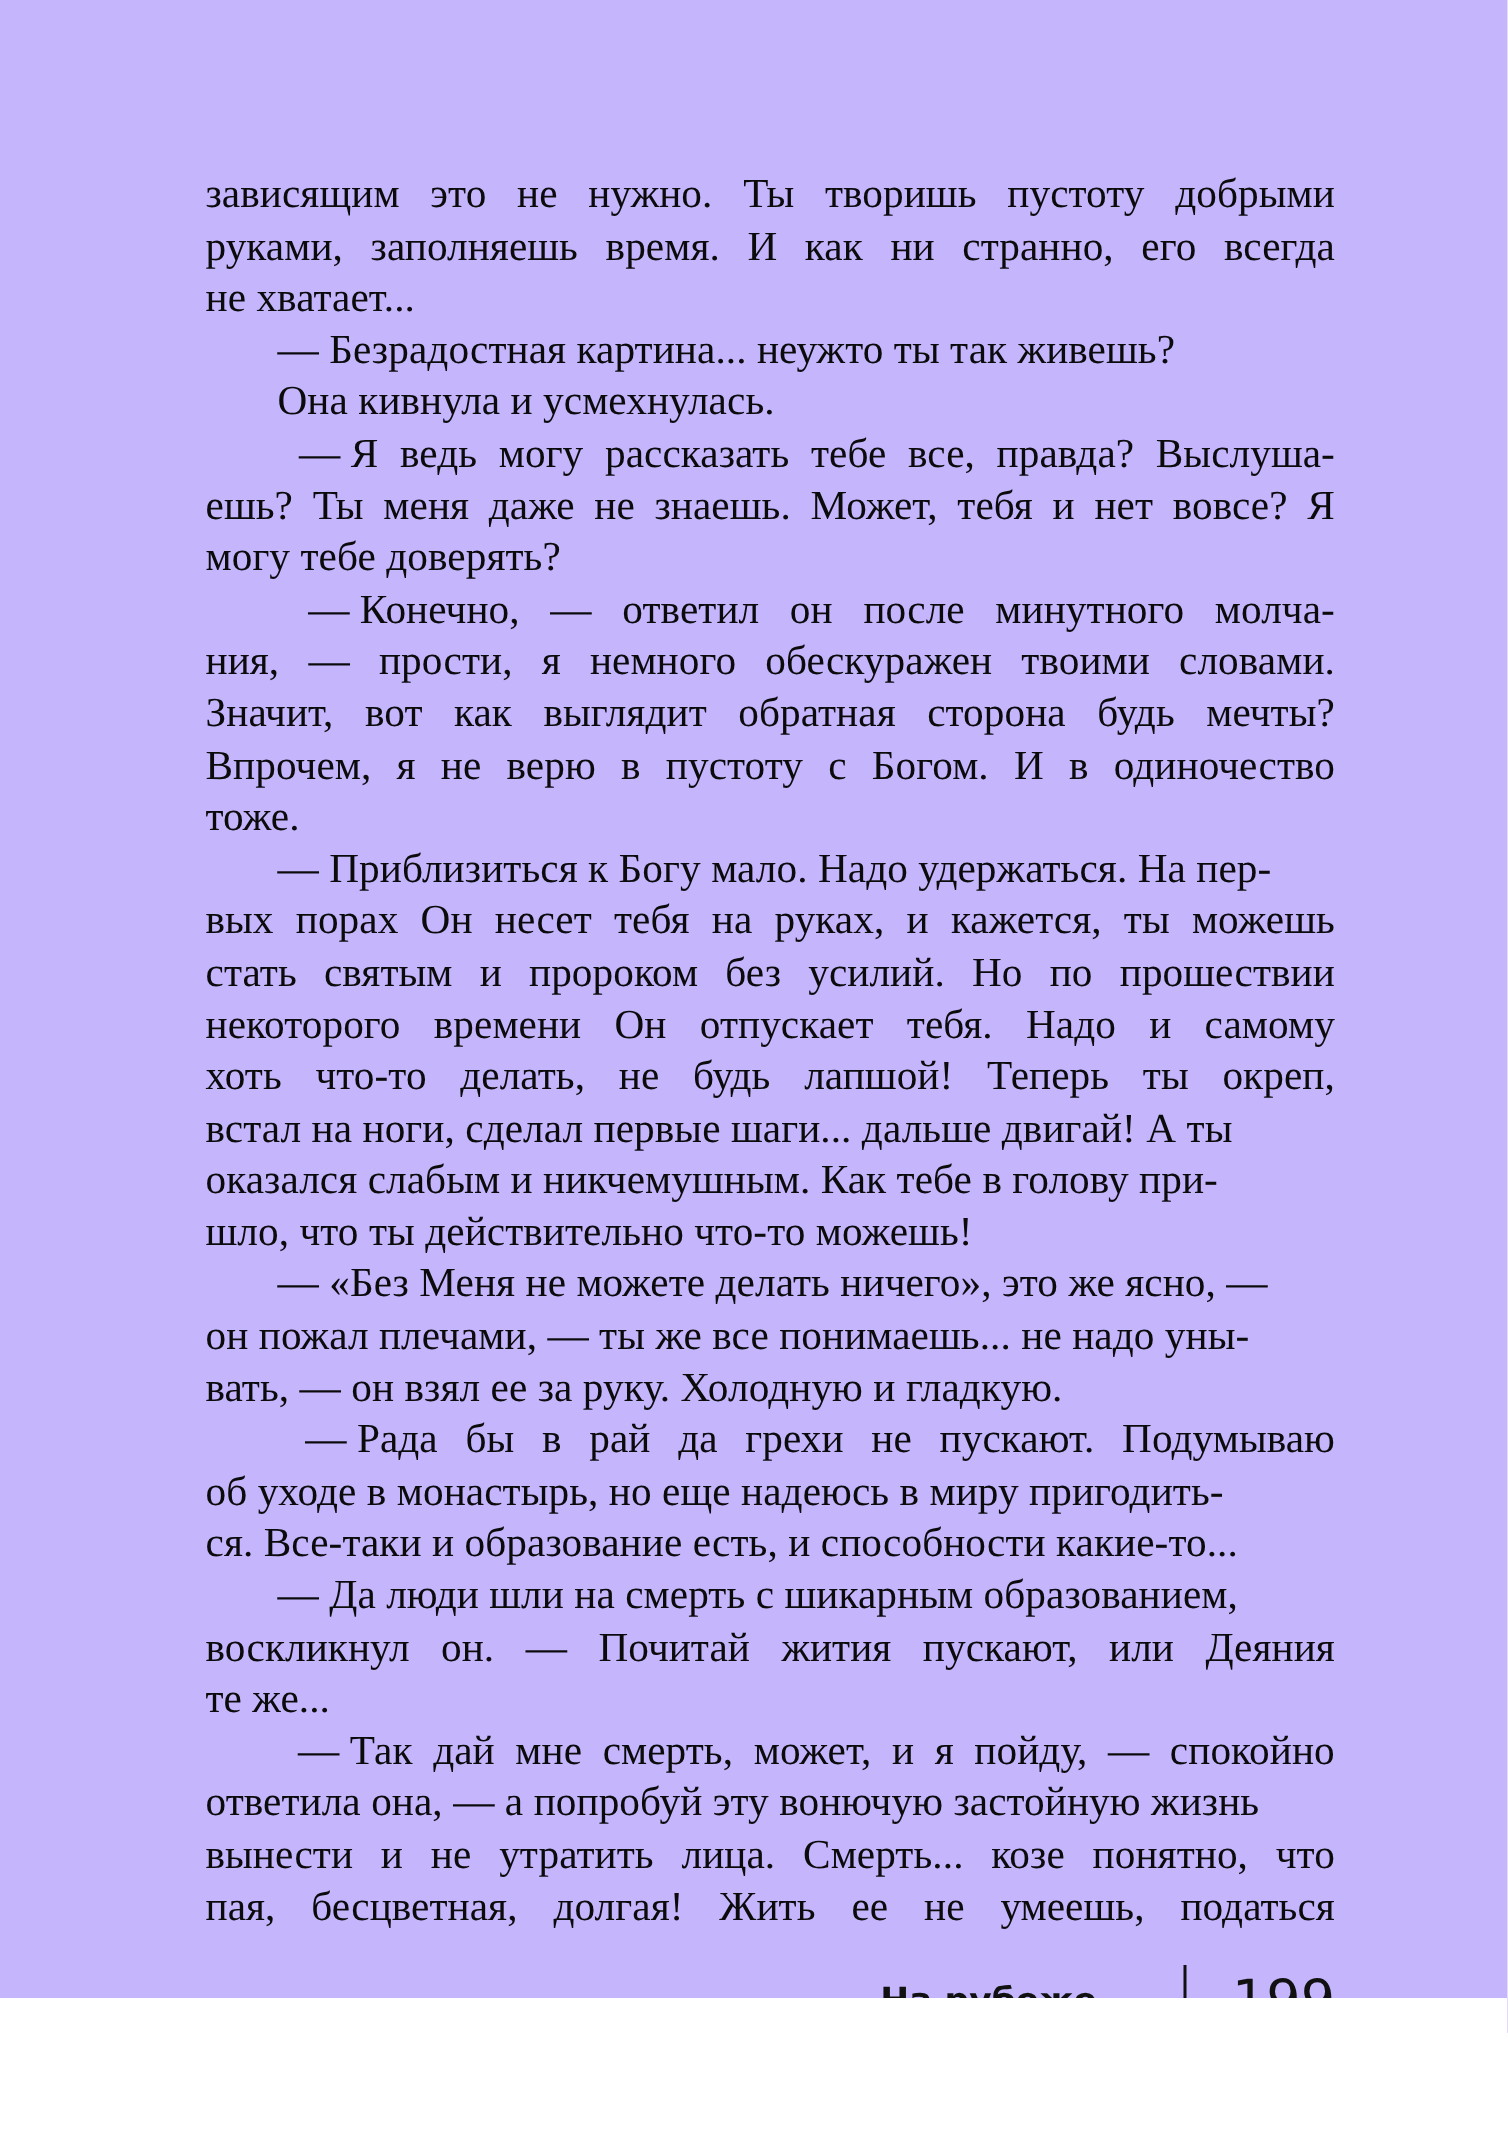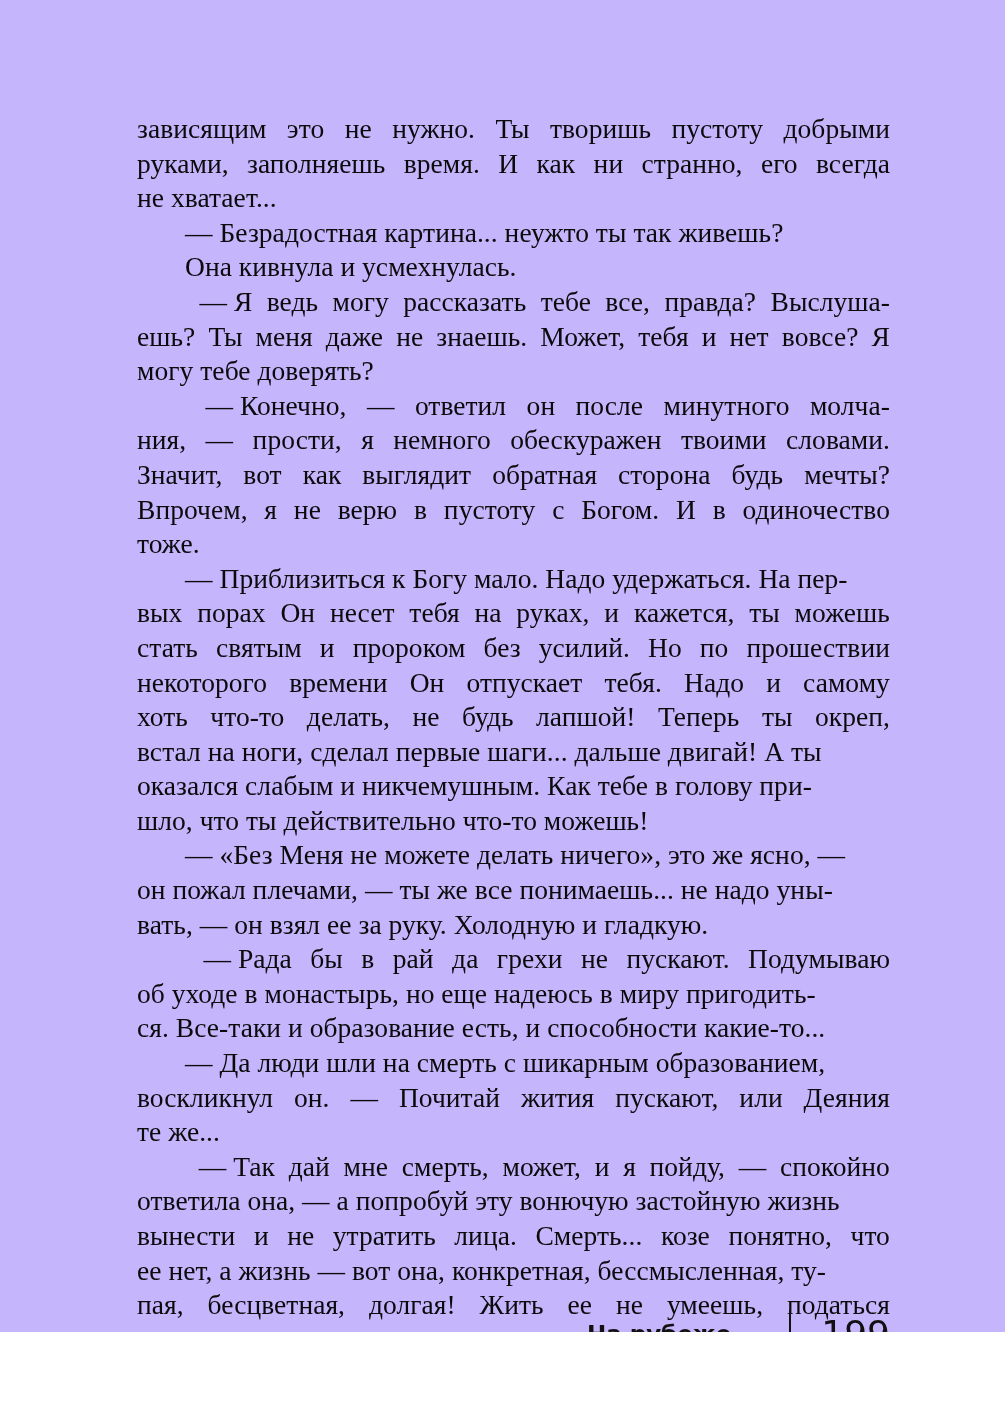--- a/index.html
+++ b/index.html
@@ -307,21 +307,20 @@
           <span>вынести</span>
           <span>и</span>
           <span>не</span>
           <span>утратить</span>
           <span>лица.</span>
           <span>Смерть...</span>
           <span>козе</span>
           <span>понятно,</span>
           <span>что</span>
         </span>
-        <span class="line last"><span>ее нет, а жизнь — вот она, конкретная, бессмысленная, ту-</span></span>
         <span class="line just">
           <span>пая,</span>
           <span>бесцветная,</span>
           <span>долгая!</span>
           <span>Жить</span>
           <span>ее</span>
           <span>не</span>
           <span>умеешь,</span>
           <span>податься</span>
         </span>

